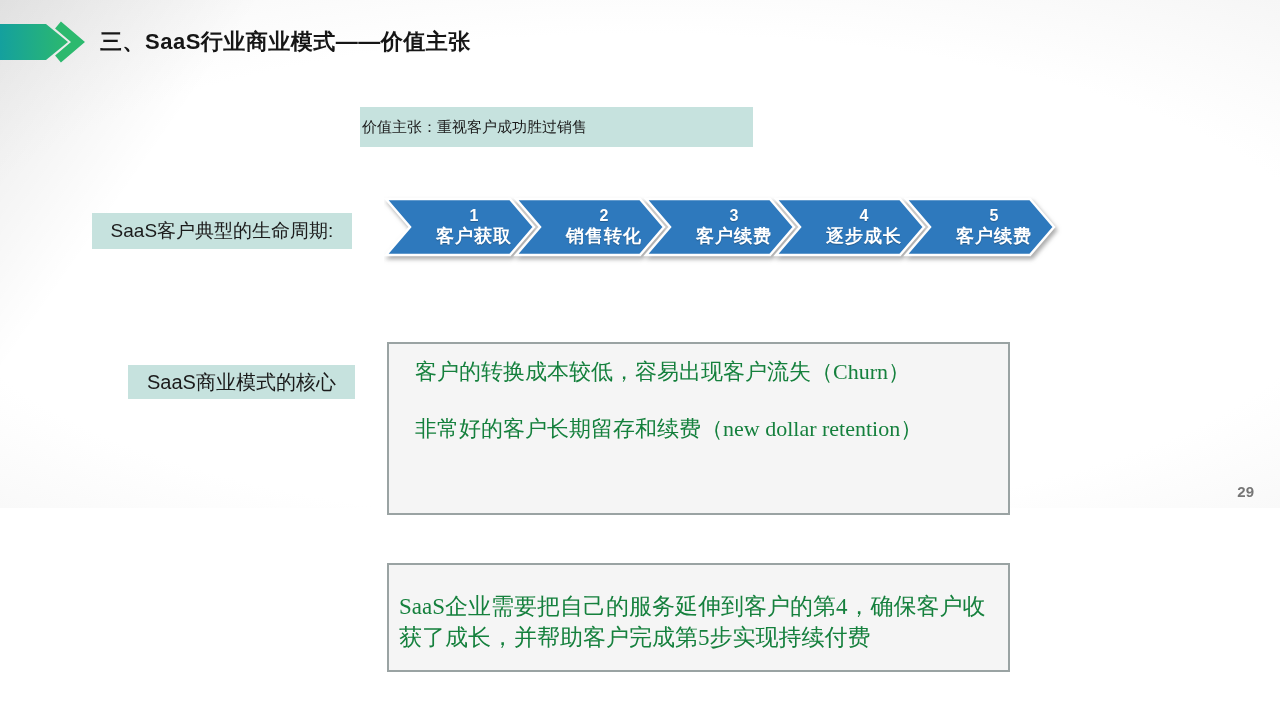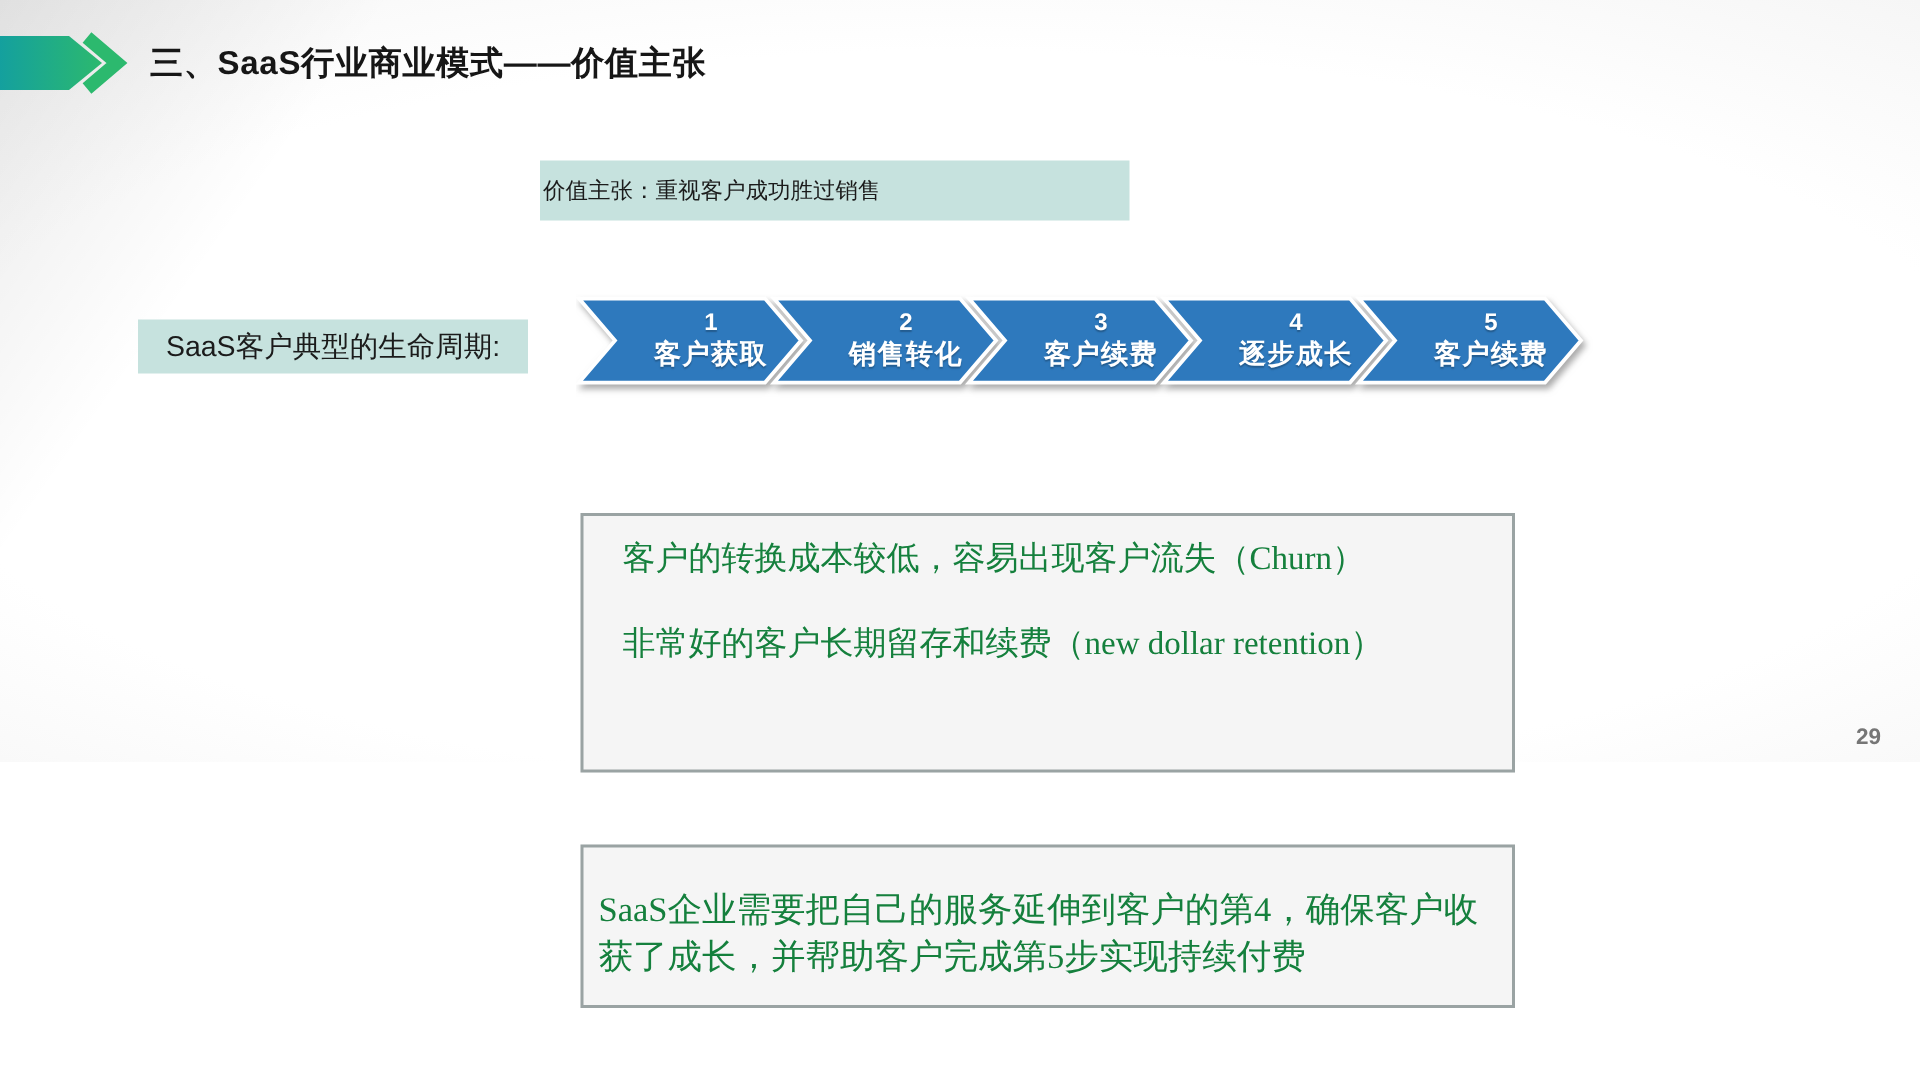--- a/index.html
+++ b/index.html
@@ -104,20 +104,21 @@
   </div>
   <div class="step-text" style="left:802px;">
     <span class="step-num">4</span>
     <span class="step-name">逐步成长</span>
   </div>
   <div class="step-text" style="left:932px;">
     <span class="step-num">5</span>
     <span class="step-name">客户续费</span>
   </div>
 
+  <div class="teal-box core-label">SaaS商业模式的核心</div>
   <div class="gray-box core-box">
     <p>客户的转换成本较低，容易出现客户流失（Churn）</p>
     <p>非常好的客户长期留存和续费（new dollar retention）</p>
   </div>
 
   <div class="gray-box service-box">SaaS企业需要把自己的服务延伸到客户的第4，确保客户收获了成长，并帮助客户完成第5步实现持续付费</div>
 
   <div class="page-num">29</div>
 
 </div>

